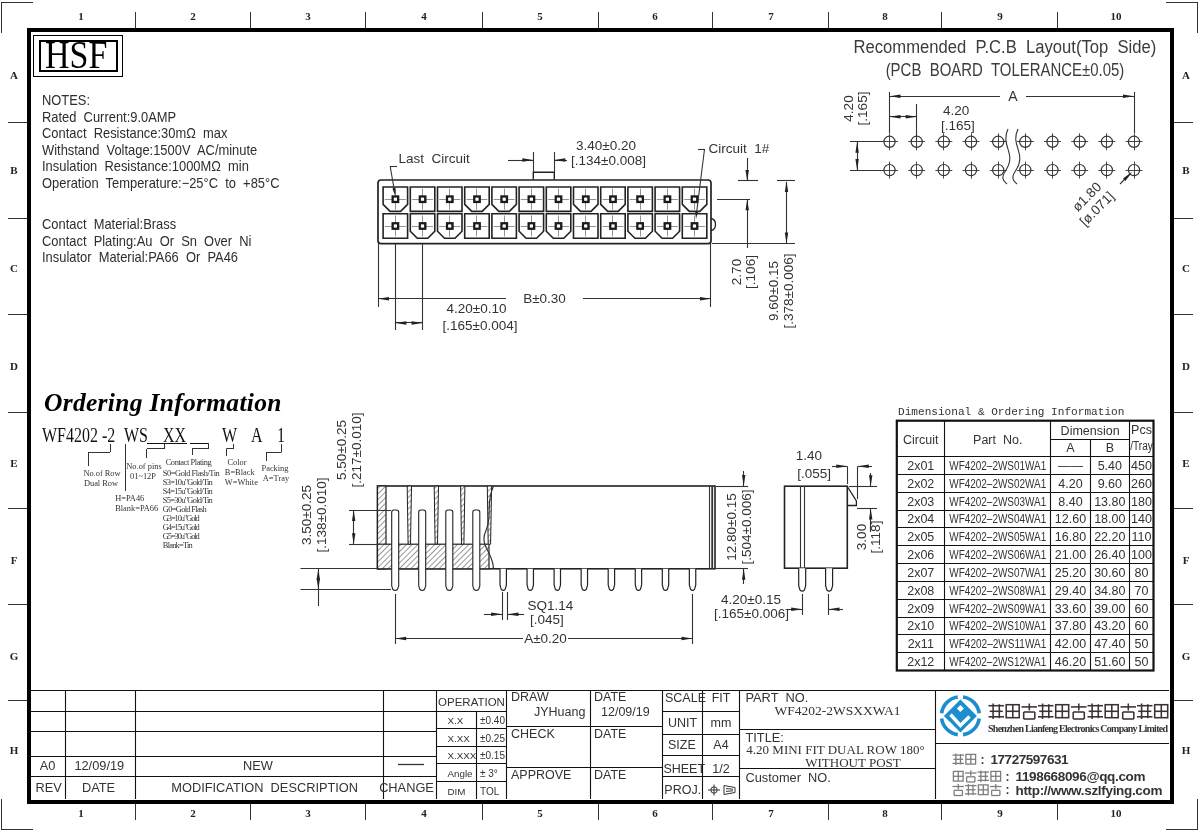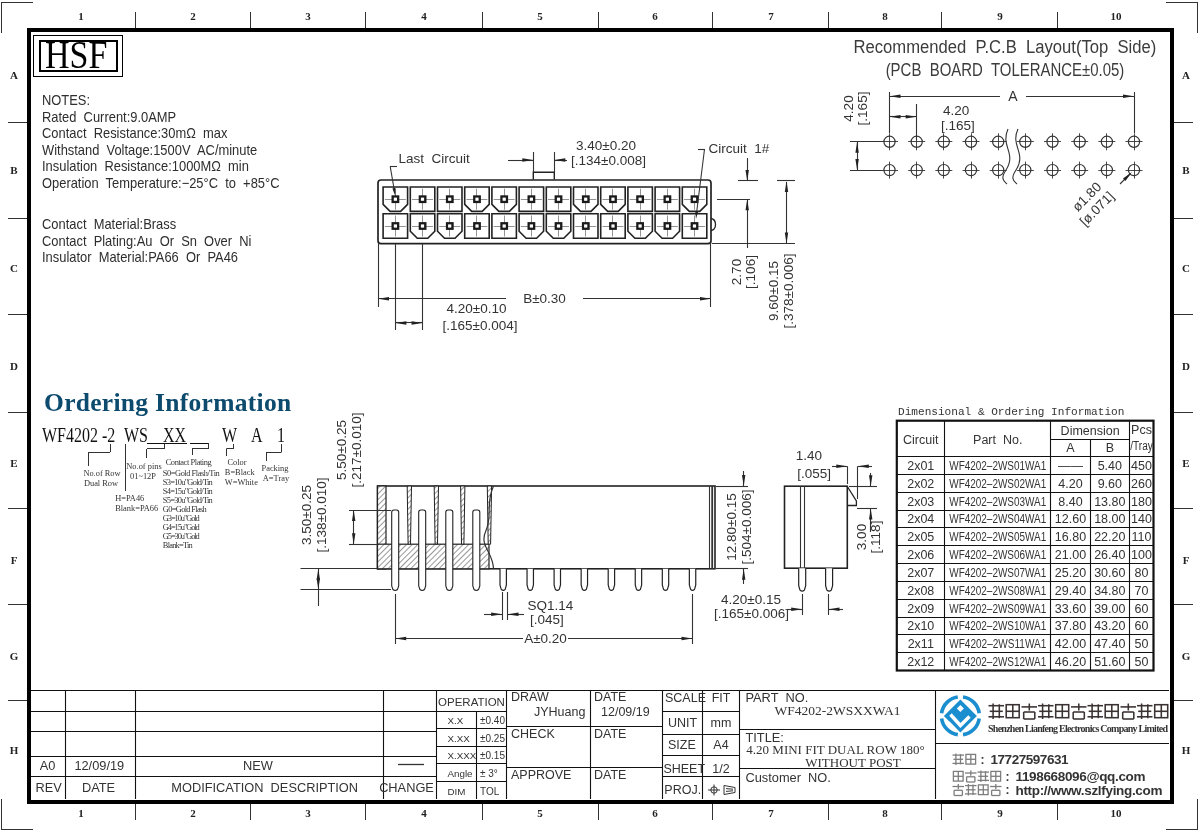--- a/index.html
+++ b/index.html
@@ -98,21 +98,21 @@
 <div class="t " style="left:42px;top:109.5px;font-size:14.5px;color:#2e2e2e;transform:scaleX(0.89);transform-origin:0 0;">Rated&nbsp; Current:9.0AMP</div>
 <div class="t " style="left:42px;top:126px;font-size:14.5px;color:#2e2e2e;transform:scaleX(0.89);transform-origin:0 0;">Contact&nbsp; Resistance:30mΩ&nbsp; max</div>
 <div class="t " style="left:42px;top:142.5px;font-size:14.5px;color:#2e2e2e;transform:scaleX(0.89);transform-origin:0 0;">Withstand&nbsp; Voltage:1500V&nbsp; AC/minute</div>
 <div class="t " style="left:42px;top:159px;font-size:14.5px;color:#2e2e2e;transform:scaleX(0.89);transform-origin:0 0;">Insulation&nbsp; Resistance:1000MΩ&nbsp; min</div>
 <div class="t " style="left:42px;top:175.5px;font-size:14.5px;color:#2e2e2e;transform:scaleX(0.89);transform-origin:0 0;">Operation&nbsp; Temperature:−25°C&nbsp; to&nbsp; +85°C</div>
 <div class="t " style="left:42px;top:217px;font-size:14.5px;color:#2e2e2e;transform:scaleX(0.89);transform-origin:0 0;">Contact&nbsp; Material:Brass</div>
 <div class="t " style="left:42px;top:233.5px;font-size:14.5px;color:#2e2e2e;transform:scaleX(0.89);transform-origin:0 0;">Contact&nbsp; Plating:Au&nbsp; Or&nbsp; Sn&nbsp; Over&nbsp; Ni</div>
 <div class="t " style="left:42px;top:250px;font-size:14.5px;color:#2e2e2e;transform:scaleX(0.89);transform-origin:0 0;">Insulator&nbsp; Material:PA66&nbsp; Or&nbsp; PA46</div>
 <div class="t c " style="left:845px;top:38px;width:310px;font-size:17.6px;color:#3c3c3c;transform:scaleX(0.945);transform-origin:50% 0;">Recommended&nbsp; P.C.B&nbsp; Layout(Top&nbsp; Side)</div>
 <div class="t c " style="left:850px;top:61px;width:310px;font-size:17.6px;color:#3c3c3c;transform:scaleX(0.85);transform-origin:50% 0;">(PCB&nbsp; BOARD&nbsp; TOLERANCE±0.05)</div>
-<div class="t ser" style="left:44px;top:390px;font-size:25.5px;color:#0c4a6e;font-weight:bold;letter-spacing:0.3px;">Ordering Information</div>
+<div class="t ser" style="left:44px;top:390px;font-size:25.5px;color:#000000;font-weight:bold;font-style:italic;letter-spacing:0.3px;">Ordering Information</div>
 <div class="t ser" style="left:41.6px;top:425px;font-size:20px;color:#111;transform:scaleX(0.8);transform-origin:0 0;">WF4202</div>
 <div class="t ser" style="left:102.2px;top:425px;font-size:20px;color:#111;transform:scaleX(0.8);transform-origin:0 0;">-2</div>
 <div class="t ser" style="left:123.8px;top:425px;font-size:20px;color:#111;transform:scaleX(0.8);transform-origin:0 0;">WS</div>
 <div class="t ser" style="left:162.8px;top:425px;font-size:20px;color:#111;transform:scaleX(0.8);transform-origin:0 0;">XX</div>
 <div class="t ser" style="left:221.9px;top:425px;font-size:20px;color:#111;transform:scaleX(0.8);transform-origin:0 0;">W</div>
 <div class="t ser" style="left:250.7px;top:425px;font-size:20px;color:#111;transform:scaleX(0.8);transform-origin:0 0;">A</div>
 <div class="t ser" style="left:276.7px;top:425px;font-size:20px;color:#111;transform:scaleX(0.8);transform-origin:0 0;">1</div>
 <div style="position:absolute;left:147px;top:442.5px;width:40px;height:1px;background:#111;"></div>
 <div style="position:absolute;left:190px;top:442.5px;width:19px;height:1px;background:#111;"></div>
 <svg width="1200" height="832" viewBox="0 0 1200 832" style="left:0;top:0;">

